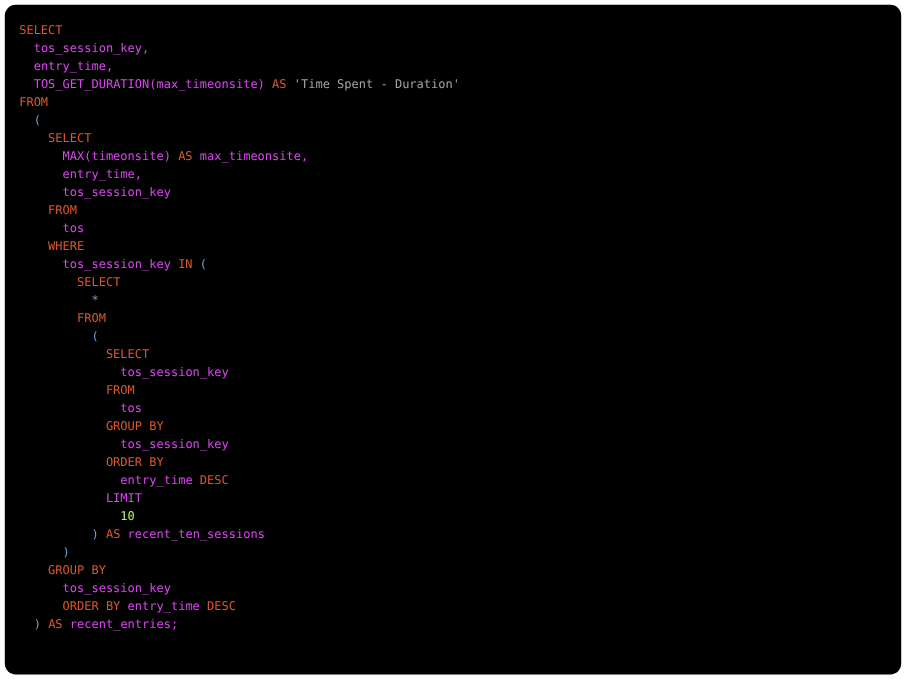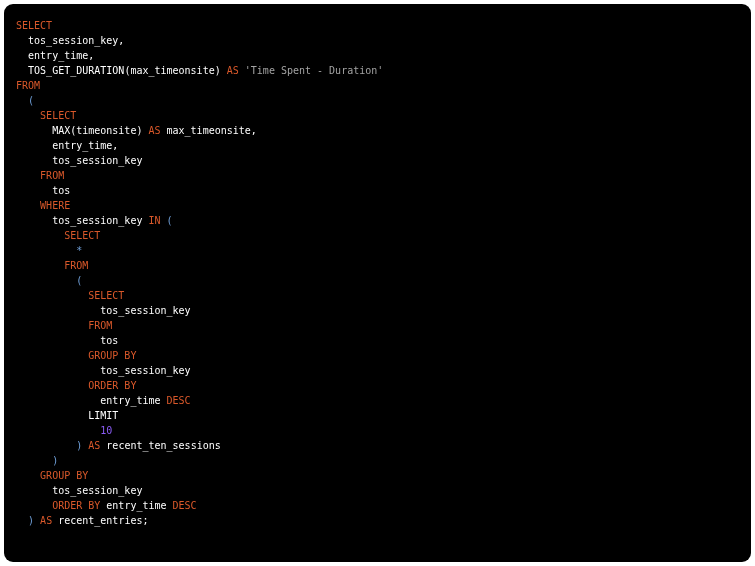--- a/index.html
+++ b/index.html
@@ -34,23 +34,23 @@
     font-family: "DejaVu Sans Mono", "Liberation Mono", monospace;
     font-size: 10px;
     line-height: 15px;
     color: #e8e8e8;
     white-space: pre;
     letter-spacing: 0px;
   }
   .ln { display: block; height: 15px; }
   .kw  { color: #d9582a; }
   .str { color: #a3a3a3; }
-  .num { color: #8b5cf6; }
+  .num { color: #bef264; }
   .punc{ color: #6f9fd8; }
-  .id  { color: #ffffff; }
+  .id  { color: #d946ef; }
   .plain { color: #f0f0f0; }
 </style>
 </head>
 <body>
 
 <div id="root">
   <div id="code-block">
     <pre class="code" id="code-pre"><span class="ln"><span class="kw">SELECT</span></span><span class="ln"><span class="plain">  </span><span class="id">tos_session_key,</span></span><span class="ln"><span class="plain">  </span><span class="id">entry_time,</span></span><span class="ln"><span class="plain">  </span><span class="id">TOS_GET_DURATION(max_timeonsite) </span><span class="kw">AS</span><span class="plain"> </span><span class="str">'Time Spent - Duration'</span></span><span class="ln"><span class="kw">FROM</span></span><span class="ln"><span class="plain">  </span><span class="punc">(</span></span><span class="ln"><span class="plain">    </span><span class="kw">SELECT</span></span><span class="ln"><span class="plain">      </span><span class="id">MAX(timeonsite) </span><span class="kw">AS</span><span class="id"> max_timeonsite,</span></span><span class="ln"><span class="plain">      </span><span class="id">entry_time,</span></span><span class="ln"><span class="plain">      </span><span class="id">tos_session_key</span></span><span class="ln"><span class="plain">    </span><span class="kw">FROM</span></span><span class="ln"><span class="plain">      </span><span class="id">tos</span></span><span class="ln"><span class="plain">    </span><span class="kw">WHERE</span></span><span class="ln"><span class="plain">      </span><span class="id">tos_session_key </span><span class="kw">IN</span><span class="plain"> </span><span class="punc">(</span></span><span class="ln"><span class="plain">        </span><span class="kw">SELECT</span></span><span class="ln"><span class="plain">          </span><span class="punc">*</span></span><span class="ln"><span class="plain">        </span><span class="kw">FROM</span></span><span class="ln"><span class="plain">          </span><span class="punc">(</span></span><span class="ln"><span class="plain">            </span><span class="kw">SELECT</span></span><span class="ln"><span class="plain">              </span><span class="id">tos_session_key</span></span><span class="ln"><span class="plain">            </span><span class="kw">FROM</span></span><span class="ln"><span class="plain">              </span><span class="id">tos</span></span><span class="ln"><span class="plain">            </span><span class="kw">GROUP BY</span></span><span class="ln"><span class="plain">              </span><span class="id">tos_session_key</span></span><span class="ln"><span class="plain">            </span><span class="kw">ORDER BY</span></span><span class="ln"><span class="plain">              </span><span class="id">entry_time </span><span class="kw">DESC</span></span><span class="ln"><span class="plain">            </span><span class="id">LIMIT</span></span><span class="ln"><span class="plain">              </span><span class="num">10</span></span><span class="ln"><span class="plain">          </span><span class="punc">)</span><span class="plain"> </span><span class="kw">AS</span><span class="id"> recent_ten_sessions</span></span><span class="ln"><span class="plain">      </span><span class="punc">)</span></span><span class="ln"><span class="plain">    </span><span class="kw">GROUP BY</span></span><span class="ln"><span class="plain">      </span><span class="id">tos_session_key</span></span><span class="ln"><span class="plain">      </span><span class="kw">ORDER BY</span><span class="id"> entry_time </span><span class="kw">DESC</span></span><span class="ln"><span class="plain">  </span><span class="punc">)</span><span class="plain"> </span><span class="kw">AS</span><span class="id"> recent_entries;</span></span></pre>
   </div>
 </div>

